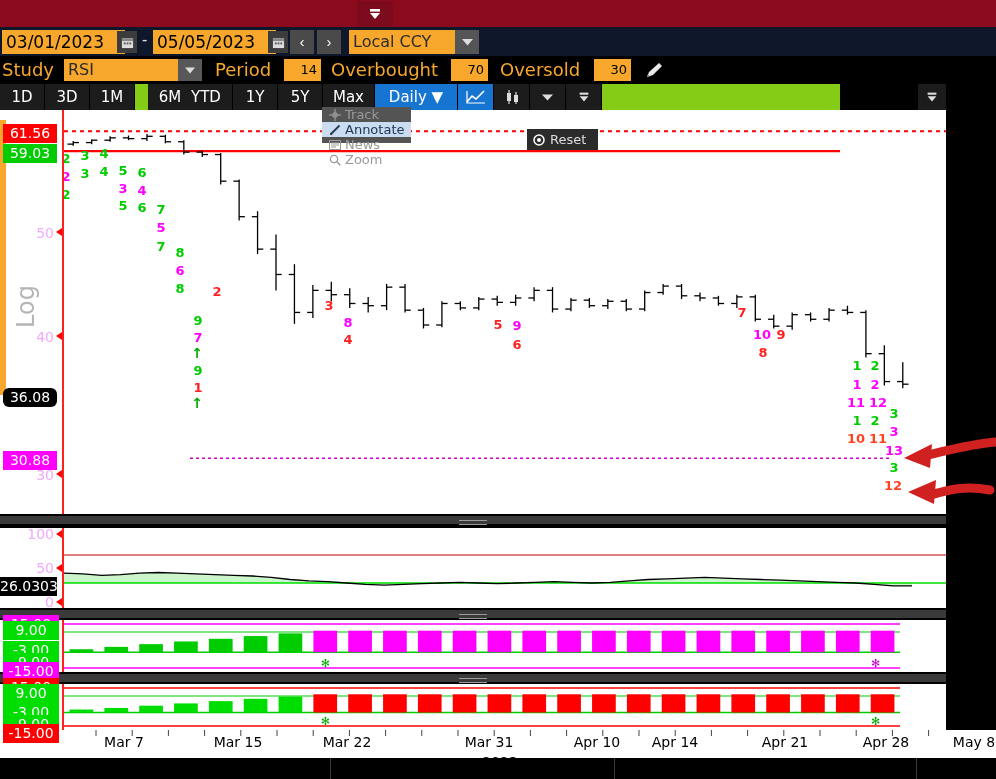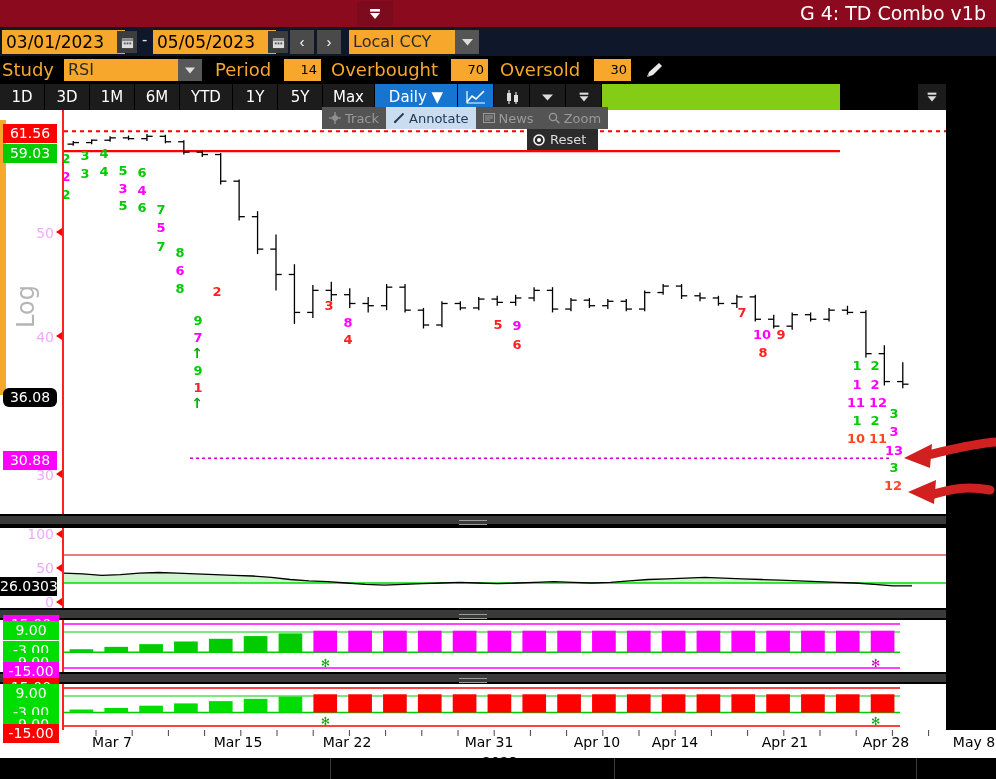--- a/index.html
+++ b/index.html
@@ -76,22 +76,22 @@
   .icobtn.act { background:#1675d1; }
   .adddata {
     position:absolute; left:648px; top:2px; width:150px; height:22px; background:#f7a72c;
     color:#6e5012; font-size:16px; line-height:22px; padding-left:4px;
     font-family:"DejaVu Sans", sans-serif;
   }
   .addrop { position:absolute; left:918px; top:0; width:28px; height:26px; background:#1c1c1c;
             display:flex; align-items:center; justify-content:center; }
 
   
-  .ftool { position:absolute; left:322px; top:107px; height:22px; background:#545454;
-           display:flex; align-items:flex-start; z-index:40; }
+  .ftool { position:absolute; left:322px; top:107px; height:36px; background:#545454;
+           display:flex; align-items:flex-start; z-index:40;flex-direction:column; }
   .ftool .it { display:flex; align-items:center; gap:4px; height:22px; padding:0 7px;
                color:#9a9a9a; font-size:13px; font-family:"DejaVu Sans", sans-serif; }
   .ftool .it.on { background:#c9dcf0; color:#203a52; }
   .reset { position:absolute; left:527px; top:129px; width:71px; height:21px; background:#2b2b2b;
            display:flex; align-items:center; gap:5px; padding-left:6px;
            color:#ddd; font-size:13px; z-index:40; font-family:"DejaVu Sans", sans-serif; }
 
   
   .panel { position:absolute; background:#fff; overflow:hidden; }
   .divider { position:absolute; left:0; width:946px; height:12px; background:#3a3a3a;
@@ -128,21 +128,20 @@
 
 <div id="app">
 
   <div class="titlebar">
     <div class="ticker-drop">
       <svg width="16" height="16" viewBox="0 0 16 16">
           <rect x="3" y="3" width="10" height="2.6" fill="#fff"></rect>
           <polygon points="3,7 13,7 8,13" fill="#fff"></polygon>
         </svg>
     </div>
-    <div class="gtitle">G 4: TD Combo v1b</div>
   </div>
 
   <div class="row2">
     <div class="date-box" style="left:2px;width:123px;">03/01/2023</div>
     <div class="cal-btn" style="left:117px;">
       <svg width="13" height="13" viewBox="0 0 14 14">
           <rect x="1" y="2.5" width="12" height="10.5" fill="#ddd"></rect>
           <rect x="1" y="2.5" width="12" height="3" fill="#888"></rect>
           <rect x="3" y="7" width="2" height="2" fill="#555"></rect>
           <rect x="6" y="7" width="2" height="2" fill="#555"></rect>
@@ -191,21 +190,21 @@
     <svg width="20" height="18" viewBox="0 0 20 18">
         <polygon points="3,15 5,10 15,1 18,4 9,13" fill="#e8e8e8"></polygon>
         <polygon points="3,15 5.5,14.5 4,12" fill="#888"></polygon>
       </svg>
   </div>
 
   <div class="row4">
     <div class="rng" style="left:0;width:45px;">1D</div>
     <div class="rng" style="left:45px;width:45px;">3D</div>
     <div class="rng" style="left:90px;width:45px;">1M</div>
-    <div class="rng" style="left:135px;width:45px;">6M</div>
+    <div class="rng" style="left:148px;width:45px;">6M</div>
     <div class="rng" style="left:180px;width:53px;">YTD</div>
     <div class="rng" style="left:233px;width:45px;">1Y</div>
     <div class="rng" style="left:278px;width:45px;">5Y</div>
     <div class="rng" style="left:323px;width:52px;">Max</div>
     <div class="rng act" style="left:375px;width:83px;">Daily ▼</div>
     <div class="icobtn act" style="left:458px;width:36px;">
       <svg width="20" height="16" viewBox="0 0 20 16">
           <polyline points="1,13 6,7 10,10 18,2" fill="none" stroke="#fff" stroke-width="1.6"></polyline>
           <polyline points="1,2 1,14 19,14" fill="none" stroke="#fff" stroke-width="1.2"></polyline>
         </svg>
@@ -722,21 +721,21 @@
         <line x1="711.4000000000001" y1="0" x2="711.4000000000001" y2="6" stroke="#444" stroke-width="1"></line>
         <line x1="747.6000000000001" y1="0" x2="747.6000000000001" y2="6" stroke="#444" stroke-width="1"></line>
         <line x1="783.8000000000002" y1="0" x2="783.8000000000002" y2="6" stroke="#444" stroke-width="1"></line>
         <line x1="820.0000000000002" y1="0" x2="820.0000000000002" y2="6" stroke="#444" stroke-width="1"></line>
         <line x1="856.2000000000003" y1="0" x2="856.2000000000003" y2="6" stroke="#444" stroke-width="1"></line>
         <line x1="892.4000000000003" y1="0" x2="892.4000000000003" y2="6" stroke="#444" stroke-width="1"></line>
         <line x1="928.6000000000004" y1="0" x2="928.6000000000004" y2="6" stroke="#444" stroke-width="1"></line>
       </svg>
   </div>
   <div id="xlabels">
-      <div class="xlab" style="left: 77px; top: 734px; width: 70px; text-align: center;">Mar 7</div>
+      <div class="xlab" style="left: 89px; top: 734px; width: 70px; text-align: center;">Mar 7</div>
       <div class="xlab" style="left: 203px; top: 734px; width: 70px;">Mar 15</div>
       <div class="xlab" style="left: 312px; top: 734px; width: 70px;">Mar 22</div>
       <div class="xlab" style="left: 454px; top: 734px; width: 70px;">Mar 31</div>
       <div class="xlab" style="left: 562px; top: 734px; width: 70px;">Apr 10</div>
       <div class="xlab" style="left: 640px; top: 734px; width: 70px;">Apr 14</div>
       <div class="xlab" style="left: 750px; top: 734px; width: 70px;">Apr 21</div>
       <div class="xlab" style="left: 851px; top: 734px; width: 70px;">Apr 28</div>
       <div class="xlab" style="left: 939px; top: 734px; width: 70px;">May 8</div>
     </div>
   <div class="xlab" style="left:480px;top:754px;width:40px;">2023</div>

